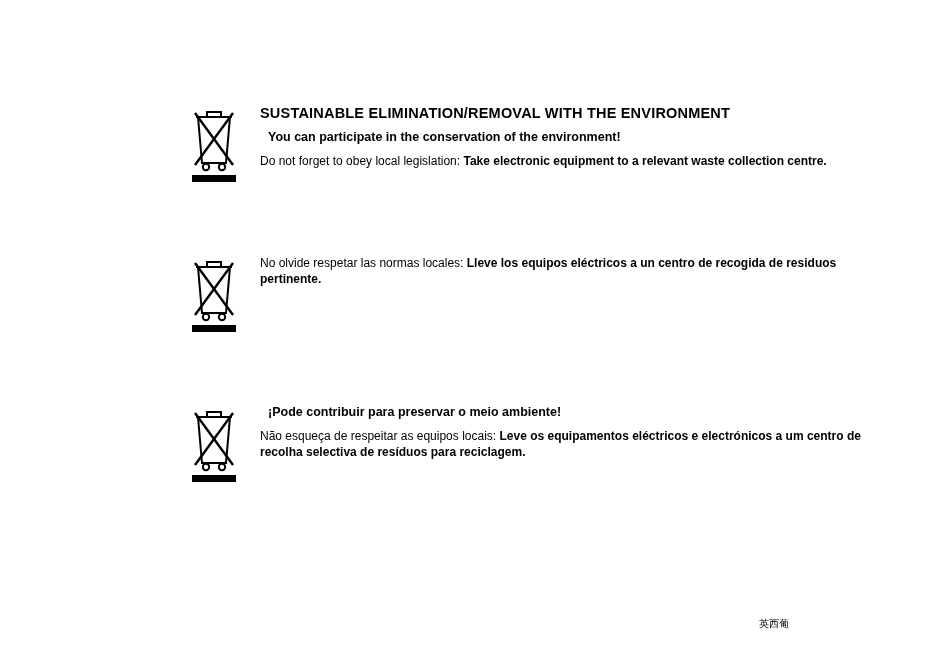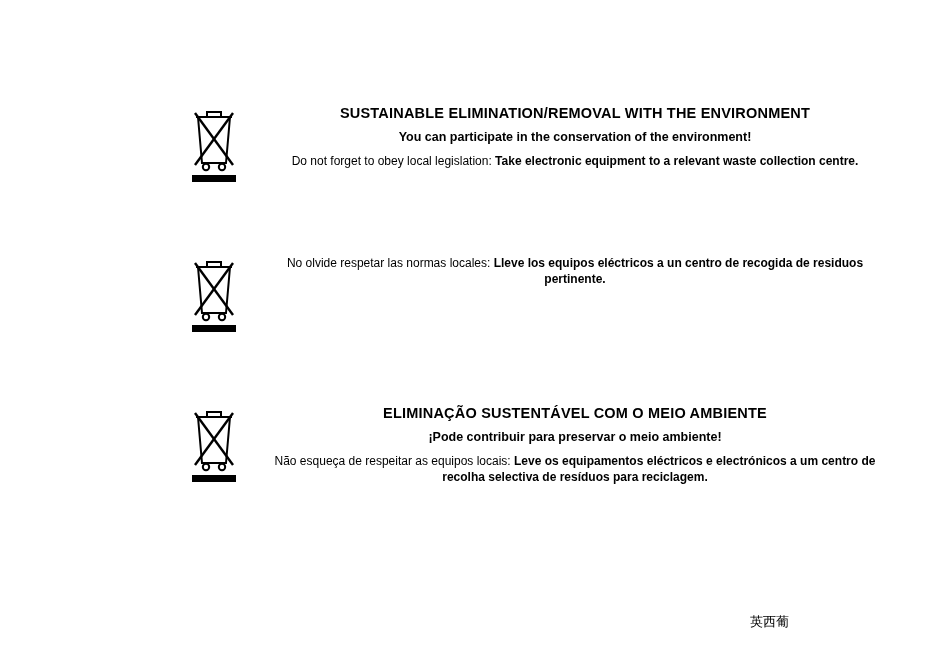--- a/index.html
+++ b/index.html
@@ -12,21 +12,20 @@
     background: #ffffff;
     font-family: "Liberation Sans", sans-serif;
     color: #000000;
     overflow: hidden;
     position: relative;
   }
   .page {
     position: relative;
     width: 823px;
     height: 657px;
-    text-align: center;
   }
   .block {
     position: absolute;
     left: 190px;
     width: 700px;
   }
   .block-1 { top: 105px; }
   .block-2 { top: 255px; }
   .block-3 { top: 405px; }
 
@@ -48,37 +47,37 @@
   .heading {
     font-size: 14.5px;
     font-weight: bold;
     letter-spacing: 0.2px;
     margin: 0 0 8px 0;
     line-height: 1.2;
   }
   .subhead {
     font-size: 12.5px;
     font-weight: bold;
-    margin: 0 0 7px 0;
+    margin: 0 0 7px 8px;
     line-height: 1.25;
   }
   .body-line {
     font-size: 12px;
     font-weight: normal;
     margin: 0;
     line-height: 1.35;
   }
   .body-line b {
     font-weight: bold;
   }
   .footer-mark {
     position: absolute;
     right: 34px;
     bottom: 26px;
-    font-size: 13px;
+    font-size: 10px;
     color: #000000;
     font-family: Liberation Serif, serif;
   }
 </style>
 </head>
 <body>
 
 <div class="page">
 
   <div class="block block-1">
@@ -131,21 +130,20 @@
         <path d="M6 12 L42 12" fill="none" stroke="#000" stroke-width="2"></path>
         <path d="M17 7 L31 7 L31 12 L17 12 Z" fill="none" stroke="#000" stroke-width="2"></path>
         <circle cx="16" cy="62" r="3.2" fill="none" stroke="#000" stroke-width="2"></circle>
         <circle cx="32" cy="62" r="3.2" fill="none" stroke="#000" stroke-width="2"></circle>
         <path d="M5 8 L43 60" fill="none" stroke="#000" stroke-width="2.4"></path>
         <path d="M43 8 L5 60" fill="none" stroke="#000" stroke-width="2.4"></path>
         <rect x="2" y="70" width="44" height="7" fill="#000"></rect>
       </svg>
     </div>
     <div class="text-col">
-      <p class="heading">ELIMINAÇÃO SUSTENTÁVEL COM O MEIO AMBIENTE</p>
       <p class="subhead">¡Pode contribuir para preservar o meio ambiente!</p>
       <p class="body-line"><span>Não esqueça de respeitar as equipos locais: </span><b>Leve os equipamentos eléctricos e electrónicos a um centro de recolha selectiva de resíduos para reciclagem.</b></p>
     </div>
   </div>
 
   <div class="footer-mark">英西葡</div>
 
 </div>
 
 </body></html>

